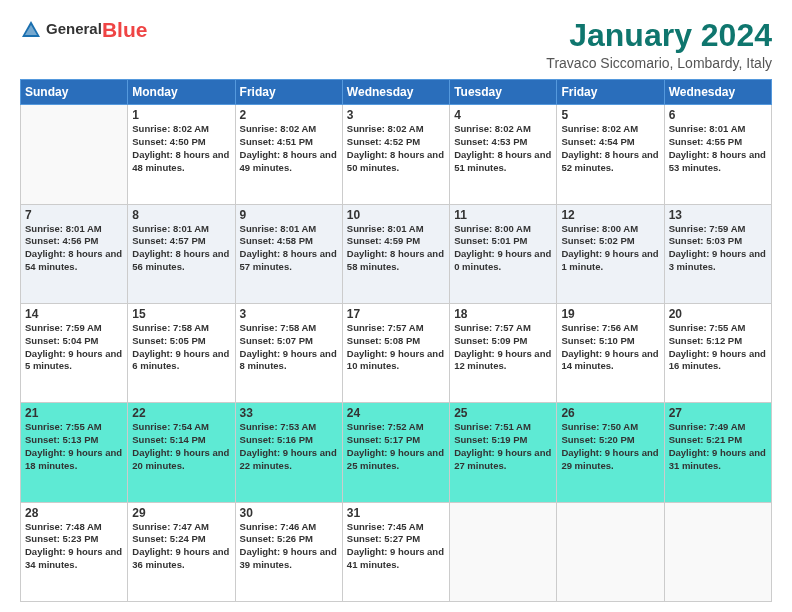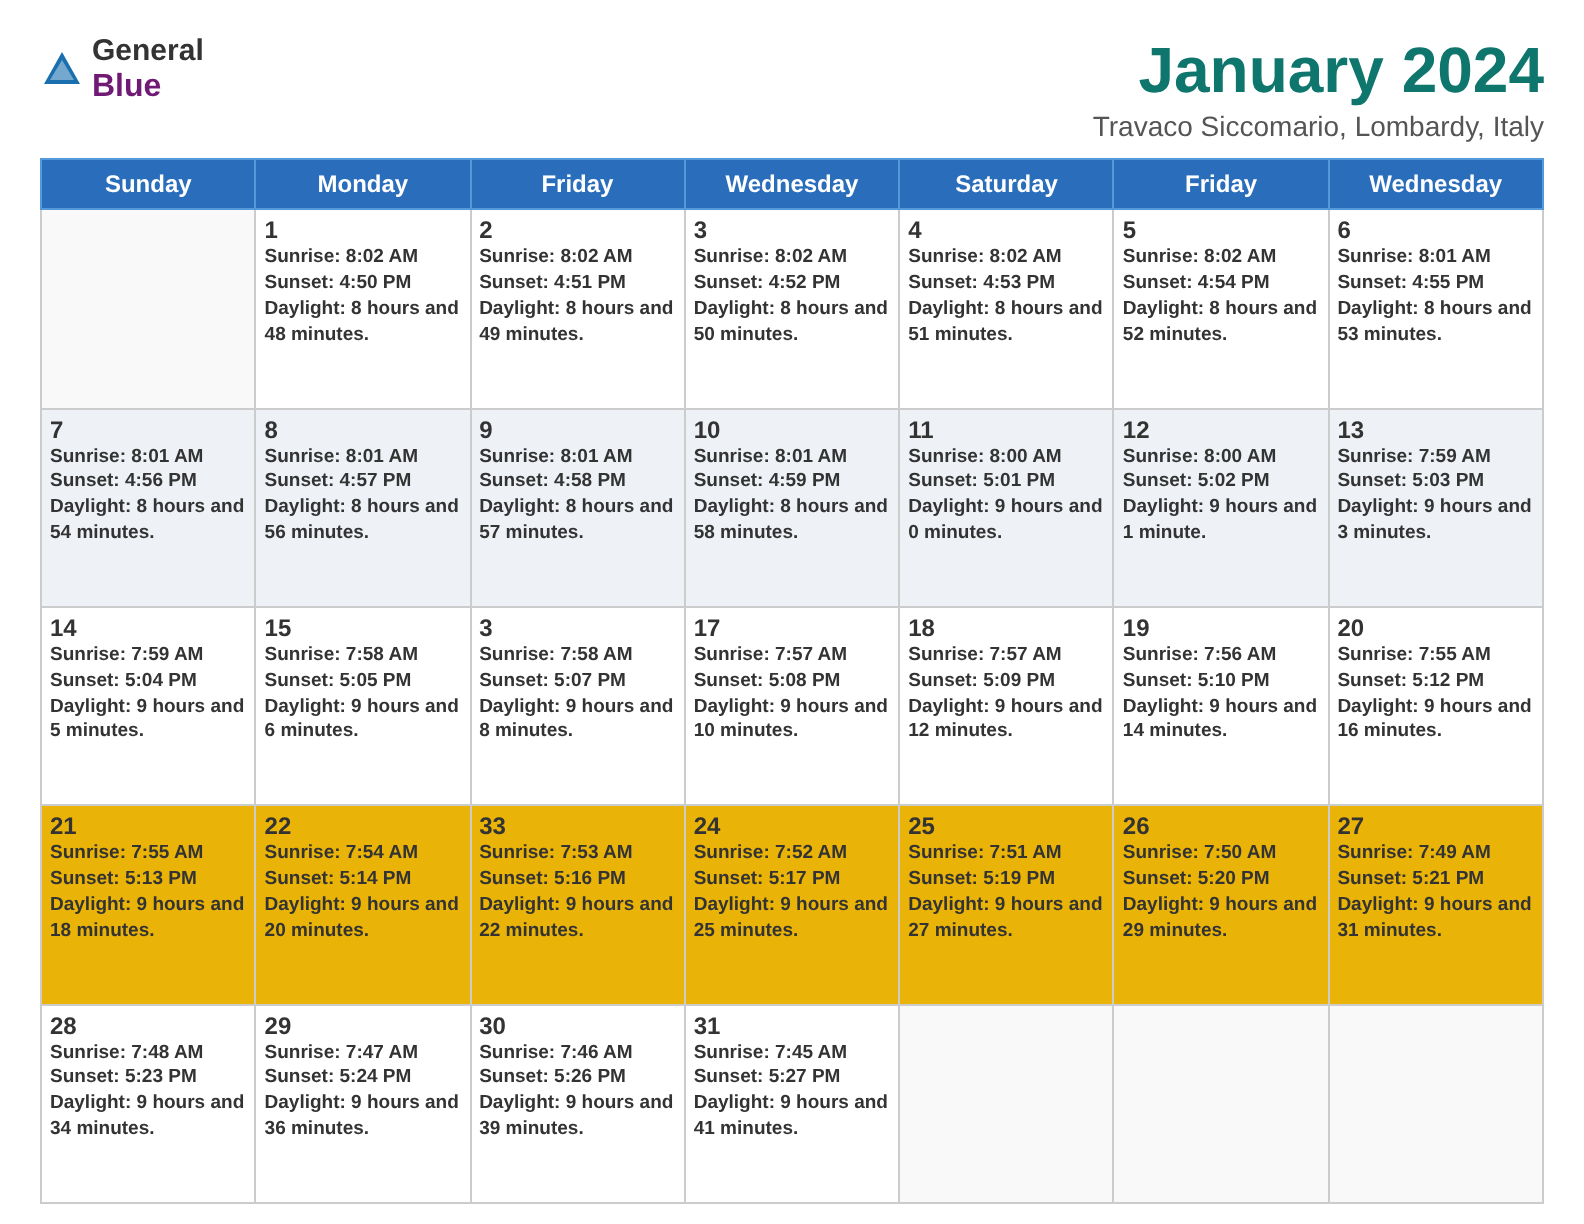--- a/index.html
+++ b/index.html
@@ -22,32 +22,32 @@
       align-items: flex-start;
       justify-content: space-between;
       margin-bottom: 8px;
     }
     .logo {
       display: flex;
       align-items: center;
     }
     .logo-text {
       display: flex;
-      flex-direction: column;
       line-height: 1.1;
+      align-items: center;
     }
     .logo-general {
       font-size: 15px;
       font-weight: bold;
       color: #333;
     }
     .logo-blue {
-      font-size: 16px;
-      font-weight: bold;
-      color: #701a75;
+      font-size: 21px;
+      font-weight: bold;
+      color: #ef4444;
     }
     .logo-icon {
       width: 22px;
       height: 22px;
       margin-right: 4px;
     }
     .title-block {
       text-align: right;
     }
     .calendar-title {
@@ -65,21 +65,21 @@
       width: 100%;
       border-collapse: collapse;
       flex: 1;
     }
     .calendar-table th {
       background-color: #2a6ebb;
       color: #fff;
       font-size: 12px;
       font-weight: bold;
       padding: 5px 4px;
-      text-align: center;
+      text-align: left;
       border: 1px solid #5599dd;
     }
     .calendar-table td {
       border: 1px solid #ccc;
       vertical-align: top;
       padding: 3px 4px;
       width: calc(100% / 7);
       min-height: 70px;
       font-size: 10px;
       color: #333;
@@ -100,21 +100,21 @@
       color: #333;
       line-height: 1.35;
       font-weight: bold;
     }
     .calendar-table tr:nth-child(odd) td:not(.empty) {
       background: #fff;
     }
     .week-row-1 td { background: #fff; }
     .week-row-2 td { background: #eef2f7; }
     .week-row-3 td { background: #fff; }
-    .week-row-4 td { background: #eab308; }
+    .week-row-4 td { background: #5eead4; }
     .week-row-5 td { background: #fff; }
     .week-row-1 td.empty,
     .week-row-2 td.empty,
     .week-row-3 td.empty,
     .week-row-4 td.empty,
     .week-row-5 td.empty { background: #f9f9f9; }
   </style>
 </head>
 <body>
 
@@ -136,21 +136,21 @@
     </div>
   </div>
 
   <table class="calendar-table">
     <thead>
       <tr>
       <th>Sunday</th>
           <th>Monday</th>
           <th>Friday</th>
           <th>Wednesday</th>
-          <th>Saturday</th>
+          <th>Tuesday</th>
           <th>Friday</th>
           <th>Wednesday</th>
         </tr>
     </thead>
     <tbody id="calendar-body">
     <tr class="week-row-1">
           <td class="empty"></td>
           <td>
             <span class="day-number">1</span>
             <div class="day-info">Sunrise: 8:02 AM<br>Sunset: 4:50 PM<br>Daylight: 8 hours and 48 minutes.</div>

